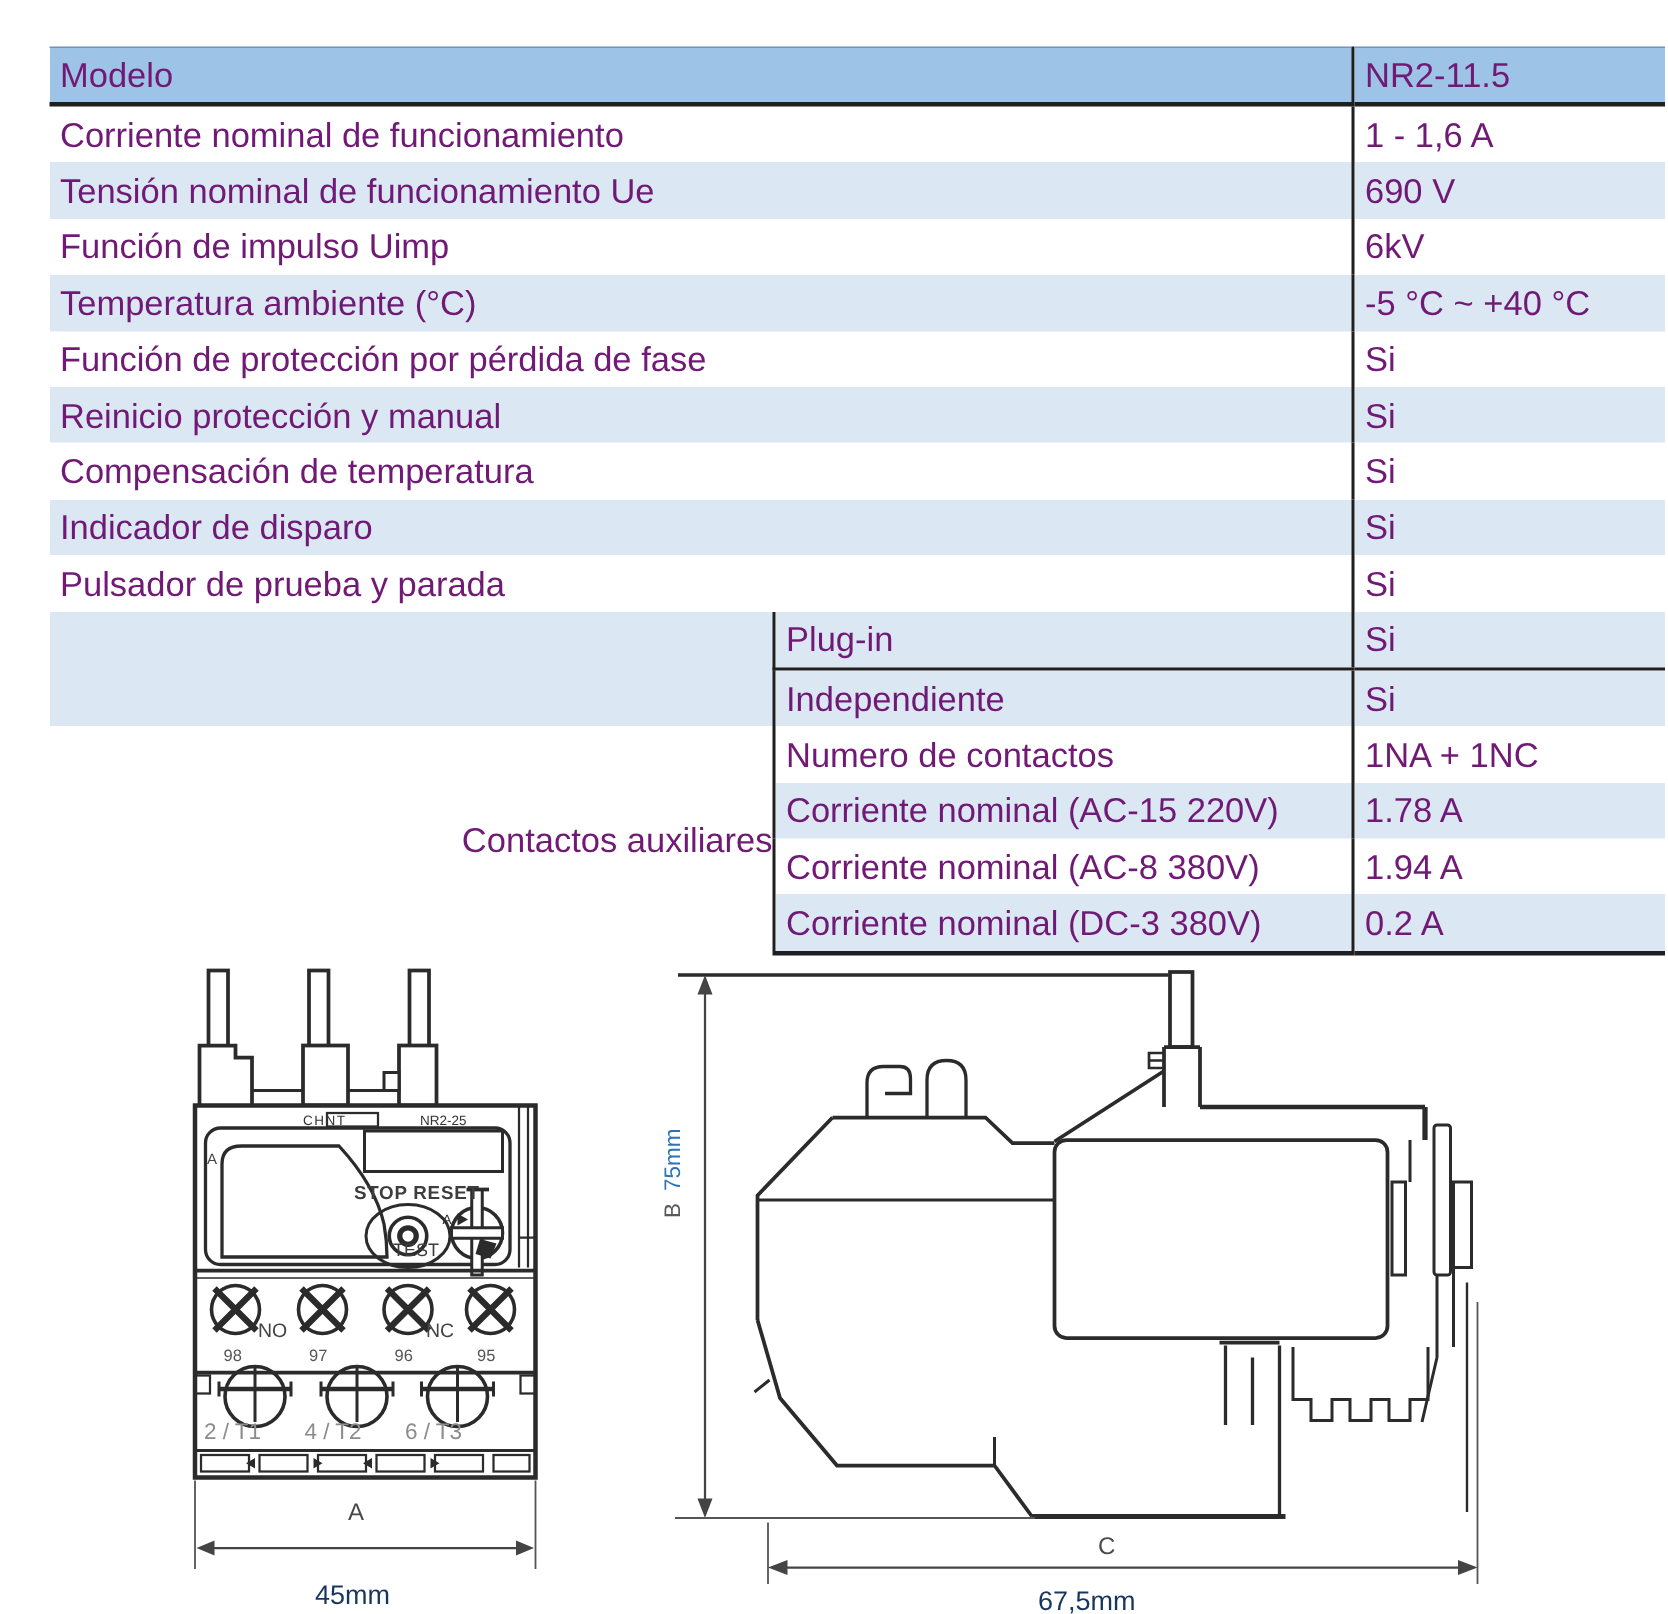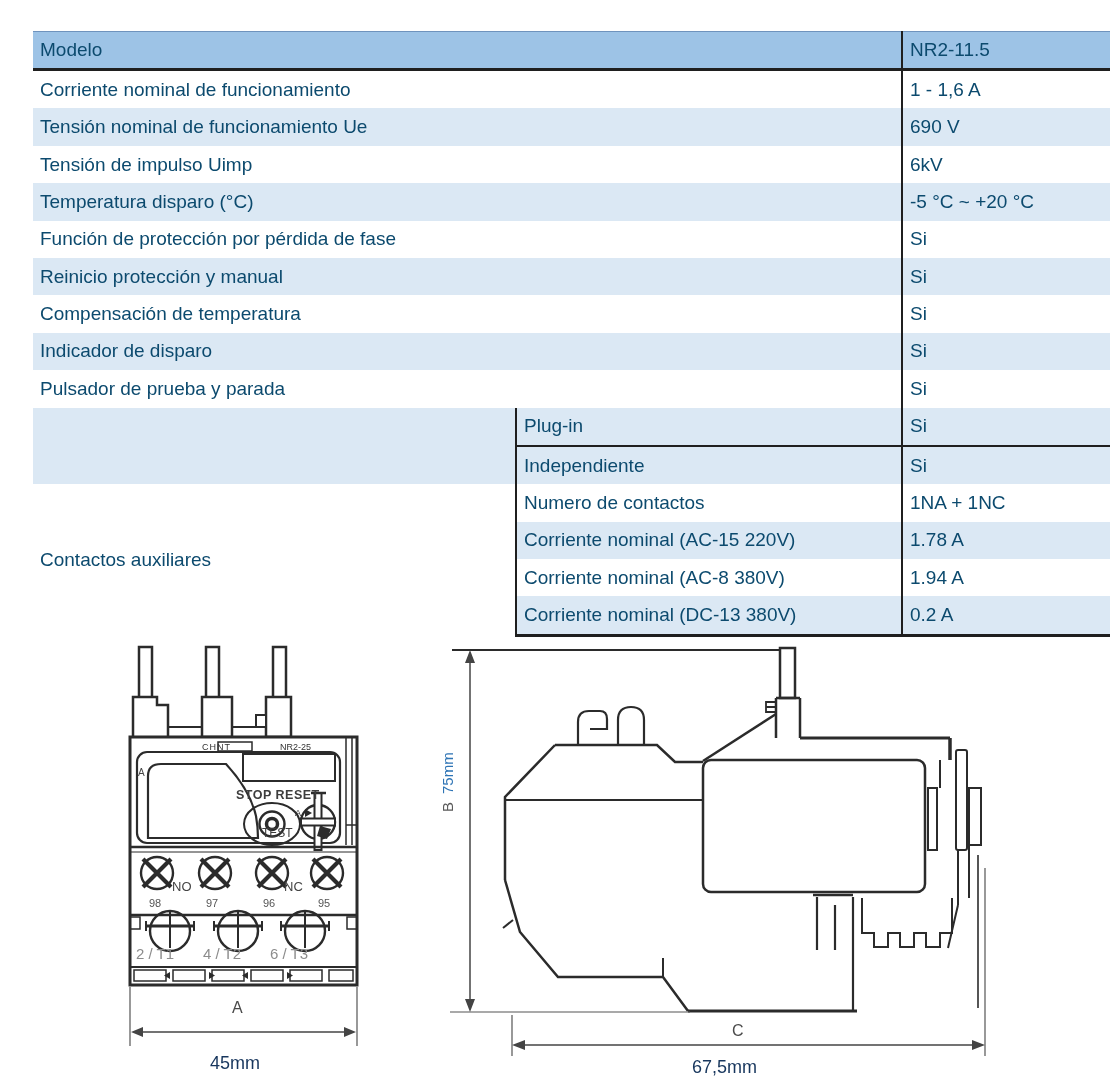--- a/index.html
+++ b/index.html
@@ -1,28 +1,28 @@
 <!DOCTYPE html>
 <html><head>
 <meta charset="utf-8">
 <style>
   html,body{margin:0;padding:0;background:#ffffff;}
   .page{position:relative;width:1112px;height:1076px;background:#ffffff;overflow:hidden;
         font-family:"Liberation Sans",sans-serif;}
   table.spec{border-collapse:collapse;position:absolute;left:33px;top:31px;width:1077px;
-             table-layout:fixed;font-size:19px;color:#0c4a6e;}
+             table-layout:fixed;font-size:23px;color:#701a75;}
   table.spec td{padding:0 0 0 7px;height:37.4px;line-height:1.05;vertical-align:middle;
                 white-space:nowrap;overflow:hidden;}
   tr.hdr td{background:#9dc3e6;border-top:1px solid #6f93bd;border-bottom:3px solid #1f1f1f;height:36px;}
   td.val{border-left:2px solid #1f1f1f;padding-left:16px;}
   td.sub{border-left:2px solid #1f1f1f;padding-left:7px;}
   tr.cut td.sub, tr.cut td.val{border-bottom:2px solid #1f1f1f;}
   tr.last td{border-bottom:3px solid #1f1f1f;}
   td.b{background:#dbe8f4;}
-  td.grp{vertical-align:middle;}
+  td.grp{vertical-align:middle;text-align:right;}
   svg text{font-family:"Liberation Sans",sans-serif;}
 </style>
 </head>
 <body>
 
 <div class="page">
 
   <table class="spec" id="spec-table">
     <colgroup>
         <col style="width:483px">
@@ -36,26 +36,26 @@
         </tr>
         <tr>
           <td colspan="2">Corriente nominal de funcionamiento</td>
           <td class="val">1 - 1,6 A</td>
         </tr>
         <tr>
           <td class="b" colspan="2">Tensión nominal de funcionamiento Ue</td>
           <td class="val b">690 V</td>
         </tr>
         <tr>
-          <td colspan="2">Tensión de impulso Uimp</td>
+          <td colspan="2">Función de impulso Uimp</td>
           <td class="val">6kV</td>
         </tr>
         <tr>
-          <td class="b" colspan="2">Temperatura disparo (°C)</td>
-          <td class="val b">-5 °C ~ +20 °C</td>
+          <td class="b" colspan="2">Temperatura ambiente (°C)</td>
+          <td class="val b">-5 °C ~ +40 °C</td>
         </tr>
         <tr>
           <td colspan="2">Función de protección por pérdida de fase</td>
           <td class="val">Si</td>
         </tr>
         <tr>
           <td class="b" colspan="2">Reinicio protección y manual</td>
           <td class="val b">Si</td>
         </tr>
         <tr>
@@ -86,21 +86,21 @@
         </tr>
         <tr>
           <td class="sub b">Corriente nominal (AC-15 220V)</td>
           <td class="val b">1.78 A</td>
         </tr>
         <tr>
           <td class="sub">Corriente nominal (AC-8 380V)</td>
           <td class="val">1.94 A</td>
         </tr>
         <tr class=" last">
-          <td class="sub b">Corriente nominal (DC-13 380V)</td>
+          <td class="sub b">Corriente nominal (DC-3 380V)</td>
           <td class="val b">0.2 A</td>
         </tr>
       </tbody>
   </table>
 
   <svg style="position:absolute;left:0;top:640px;" width="1112" height="436" viewBox="0 640 1112 436">
 
     <g stroke="#2b2b2b" fill="none" stroke-width="2.5">
 
       <rect x="139" y="647" width="13" height="53" fill="#fff"></rect>

